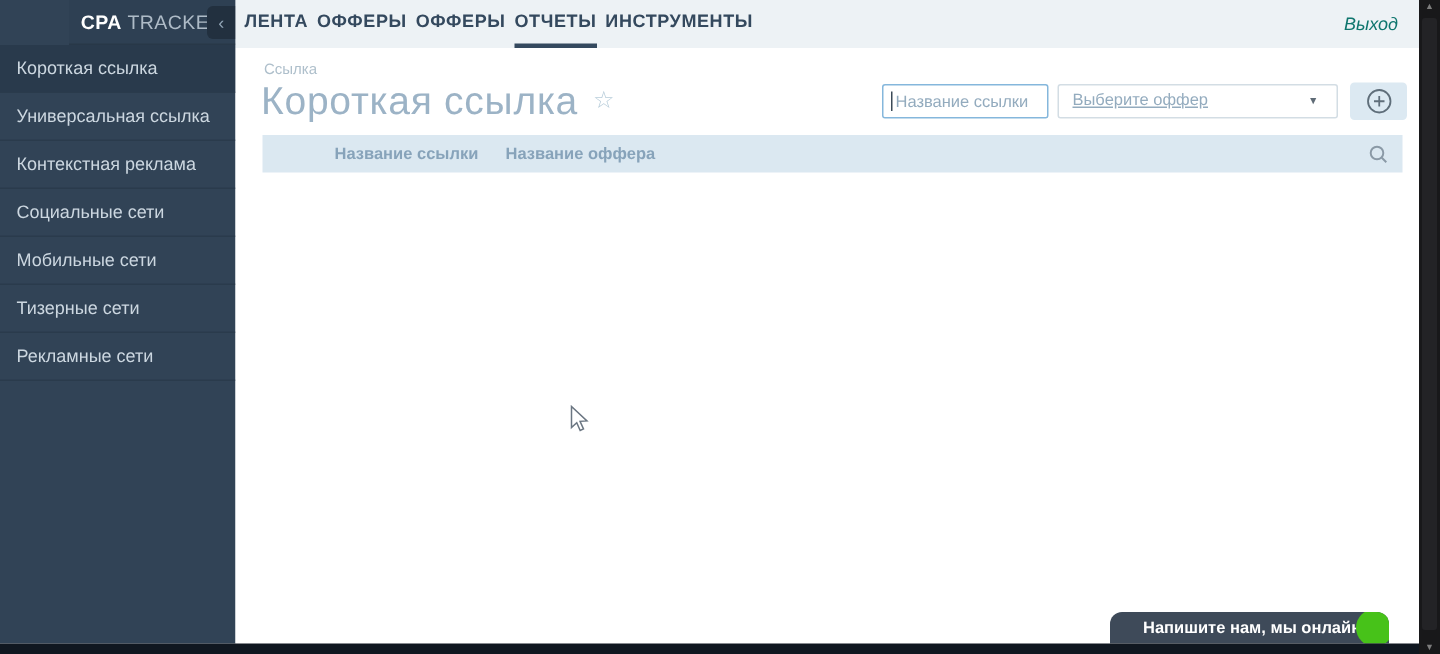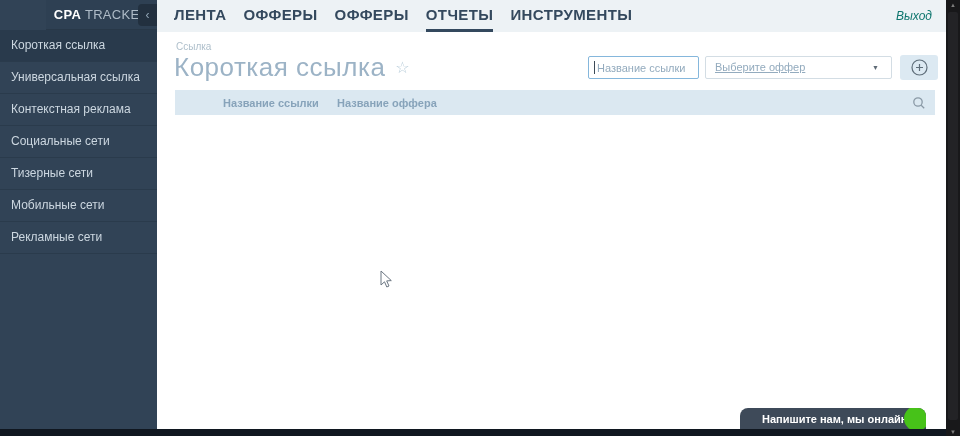--- a/index.html
+++ b/index.html
@@ -12,21 +12,21 @@
   .logo { display:block; text-align:center; line-height:30px; font-size:13px; color:#aebbc7; letter-spacing:.3px; }
   .logo b { color:#ffffff; font-weight:bold; }
   .collapse-btn { position:absolute; right:0; top:4px; width:19px; height:22px; background:#22303f;
     border:none; border-radius:4px 0 0 4px; color:#93a7b8; font-size:12px; line-height:20px; cursor:pointer; }
   .sb-item { height:32px; line-height:31px; padding-left:11px; font-size:12px; color:#ccd7e0;
     border-bottom:1px solid #2a3b4c; cursor:pointer; white-space:nowrap; }
   .sb-item.active { background:#293a4c; }
 
   
   .topnav { position:absolute; left:157px; top:0; width:789px; height:32px; background:#edf2f5; display:flex; align-items:stretch; }
-  .tab { margin-left:17px; font-size:15px; font-weight:bold; color:#34495e; line-height:29px;
+  .tab { margin-left:6px; font-size:12px; font-weight:bold; color:#34495e; line-height:29px;
     letter-spacing:.4px; cursor:pointer; border-bottom:3px solid transparent; }
   .tab.active { border-bottom-color:#34495e; }
   .logout { margin-left:auto; margin-right:14px; font-size:12px; color:#0f766e; line-height:32px; text-decoration:none; cursor:pointer;font-style:italic; }
 
   
   .content { position:absolute; left:157px; top:32px; width:789px; height:397px; background:#ffffff; }
   .breadcrumb { position:absolute; left:19px; top:9px; font-size:10px; color:#aebfcb; }
   .title-row { position:absolute; left:17px; top:20px; display:flex; align-items:center; }
   .page-title { font-size:26px; font-weight:300; color:#9cb3c6; letter-spacing:.5px; }
   .star { margin-left:10px; font-size:16px; color:#b8cdda; line-height:1; cursor:pointer; }
@@ -74,22 +74,22 @@
   <aside class="sidebar">
     <div class="sb-header">
       <span class="logo"><b>CPA</b> <span>TRACKER</span></span>
       <button class="collapse-btn"><span>‹</span></button>
     </div>
     <nav>
       <div class="sb-item active">Короткая ссылка</div>
       <div class="sb-item">Универсальная ссылка</div>
       <div class="sb-item">Контекстная реклама</div>
       <div class="sb-item">Социальные сети</div>
+      <div class="sb-item">Мобильные сети</div>
       <div class="sb-item">Тизерные сети</div>
-      <div class="sb-item">Мобильные сети</div>
       <div class="sb-item">Рекламные сети</div>
     </nav>
   </aside>
 
   <header class="topnav">
     <div class="tab">ЛЕНТА</div>
     <div class="tab">ОФФЕРЫ</div>
     <div class="tab">ОФФЕРЫ</div>
     <div class="tab active">ОТЧЕТЫ</div>
     <div class="tab">ИНСТРУМЕНТЫ</div>

